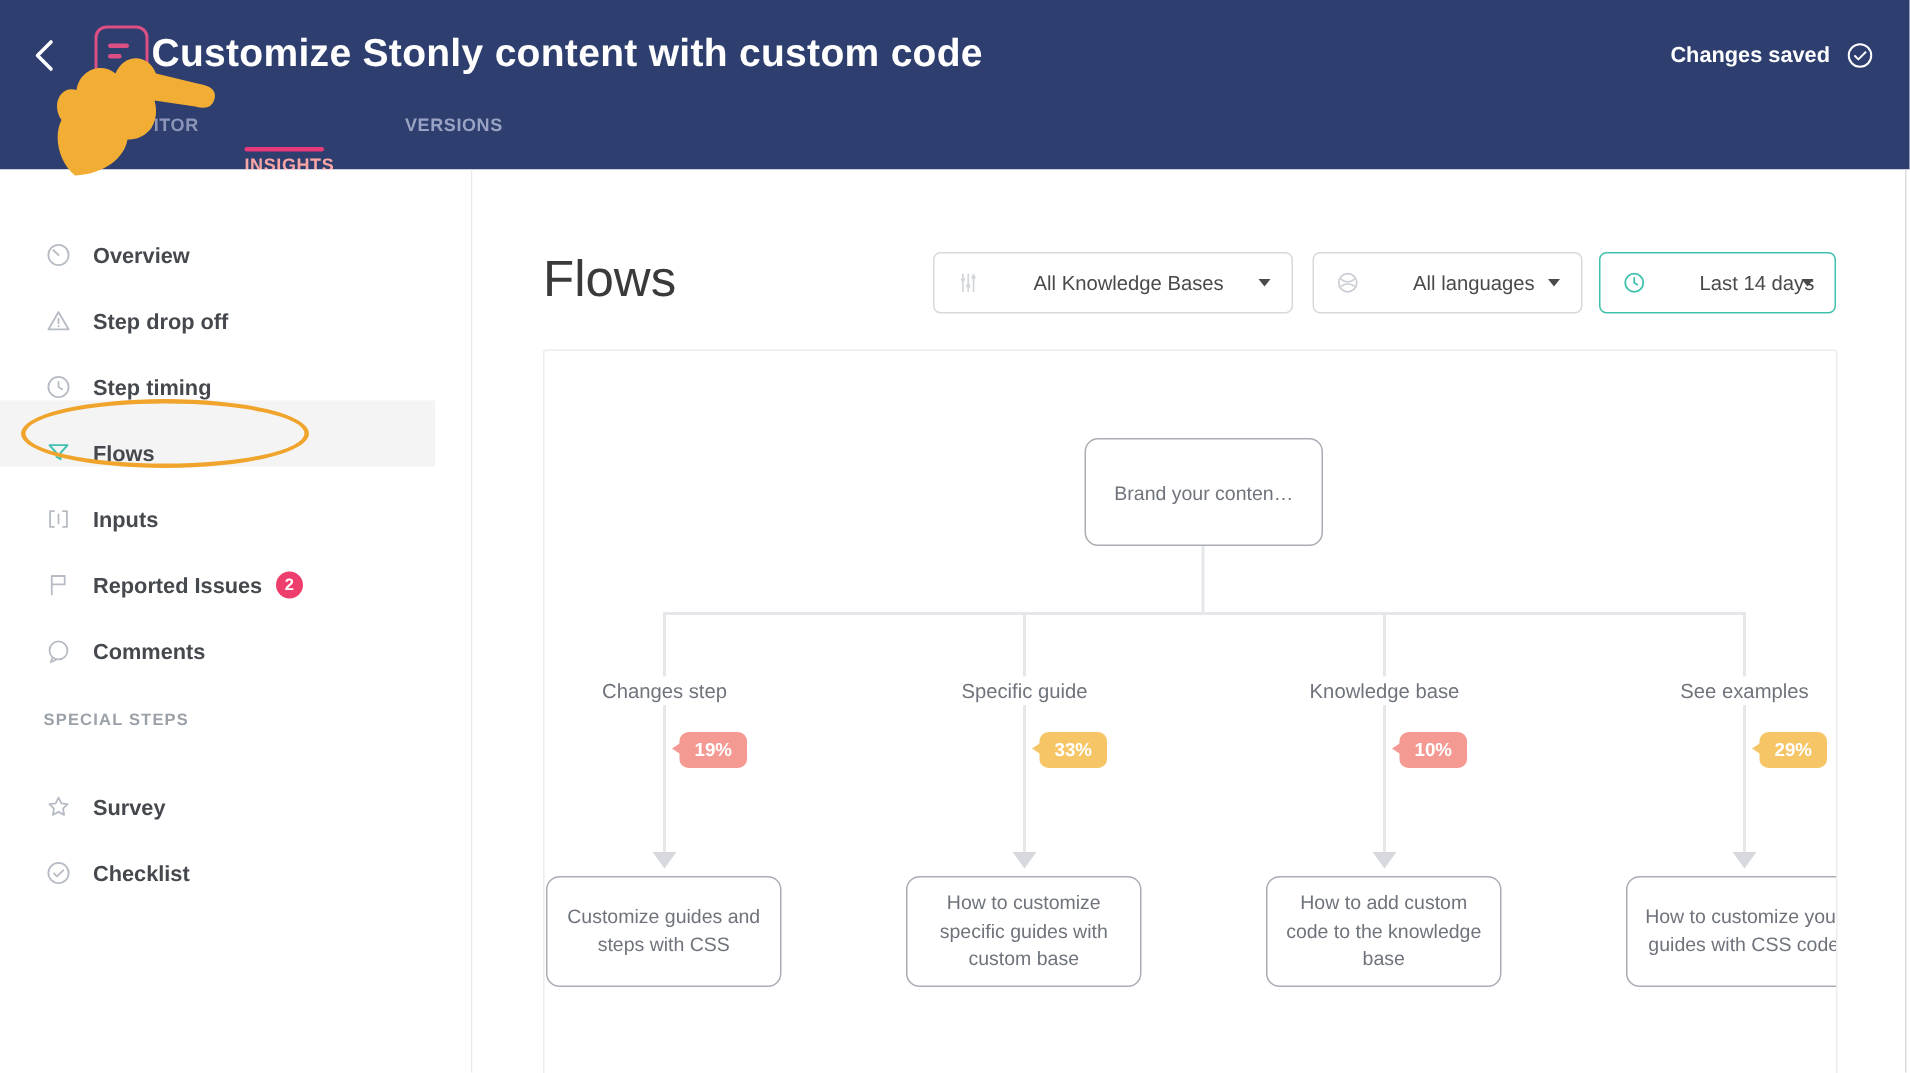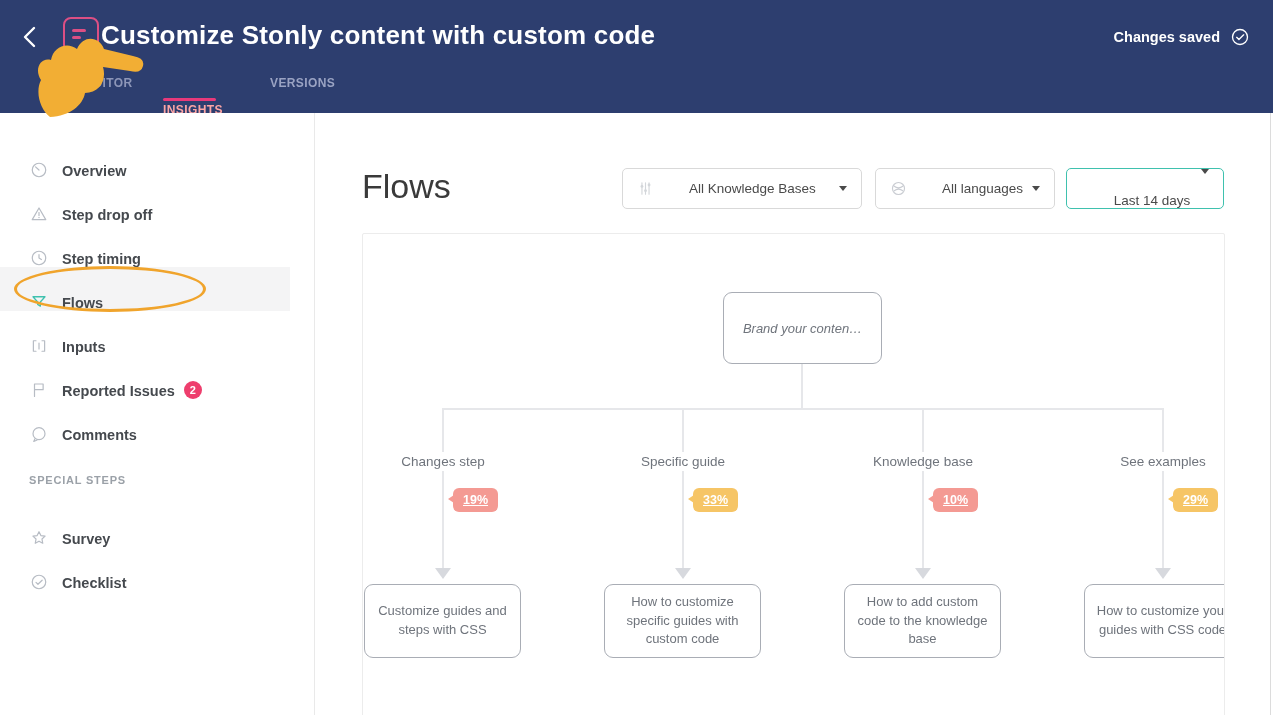--- a/index.html
+++ b/index.html
@@ -44,36 +44,36 @@
   .main { position:absolute; left:315px; top:113px; width:958px; height:602px; background:#fff; }
   .page-title { position:absolute; left:47px; top:54px; font-size:34px; font-weight:400; color:#3a3a3a; }
   .filter { position:absolute; top:55px; height:41px; border:1px solid #d9d9d9; border-radius:5px;
     background:#fff; display:flex; align-items:center; padding-left:14px; cursor:pointer;gap:24px; }
   .filter .ic { width:17px; height:17px; margin-right:11px; }
   .filter .lbl { font-size:13.5px; color:#4a4a4a; }
   .filter .caret { position:absolute; right:14px; width:0; height:0;
     border-left:4.5px solid transparent; border-right:4.5px solid transparent; border-top:5px solid #4a4a4a; }
   .f-kb  { left:307px; width:240px; }
   .f-lang{ left:560px; width:180px; }
-  .f-days{ left:751px; width:158px; border:1.5px solid #3fc1ae;flex-direction:column; }
+  .f-days{ left:751px; width:158px; border:1.5px solid #3fc1ae; }
 
   
   .panel { position:absolute; left:47px; top:120px; width:863px; height:520px;
     border:1px solid #ececec; border-radius:2px; background:#fff; overflow:hidden; }
   .root-node { position:absolute; left:360px; top:58px; width:159px; height:72px;
     border:1px solid #a9adb5; border-radius:9px; background:#fff; display:flex;
-    align-items:center; justify-content:center; font-size:13px; color:#6f747c; cursor:pointer; z-index:2;font-style:italic; }
+    align-items:center; justify-content:center; font-size:13px; color:#6f747c; cursor:pointer; z-index:2; }
   .root-conn { position:absolute; left:438px; top:130px; width:2px; height:44px; background:#e6e7ea; }
   .h-line { position:absolute; left:80px; top:174px; width:721px; height:2px; background:#e6e7ea; }
   .fcol { position:absolute; top:174px; width:240px; height:256px; }
   .fcol .v-line { position:absolute; left:119px; top:0; width:2px; height:168px; background:#e6e7ea; }
   .fcol .blbl { position:absolute; left:0; top:44px; width:240px; text-align:center; z-index:2; }
   .fcol .blbl span { background:#fff; padding:2px 7px; font-size:13.5px; color:#6f747c; }
   .badge { position:absolute; left:130px; top:80px; height:22px; border-radius:6px;
-    padding:12px 10px; display:flex; align-items:center; color:#fff; font-size:12.5px; font-weight:700; z-index:2;text-decoration:underline; }
+    padding:12px 10px; display:flex; align-items:center; color:#fff; font-size:12.5px; font-weight:700; z-index:2; }
   .badge::before { content:""; position:absolute; left:-5px; top:7px; width:0; height:0;
     border-top:4px solid transparent; border-bottom:4px solid transparent; }
   .badge.salmon { background:#f49a93; }
   .badge.salmon::before { border-right:6px solid #f49a93; }
   .badge.yellow { background:#f6c566; }
   .badge.yellow::before { border-right:6px solid #f6c566; }
   .arrow-head { position:absolute; left:112px; top:160px; width:0; height:0;
     border-left:8px solid transparent; border-right:8px solid transparent; border-top:11px solid #d7d9de; }
   .leaf-box { position:absolute; left:41px; top:176px; width:157px; height:74px;
     border:1px solid #a9adb5; border-radius:9px; background:#fff; display:flex;
@@ -250,21 +250,21 @@
       <div class="badge salmon">19%</div>
       <div class="arrow-head"></div>
       <div class="leaf-box">Customize guides and steps with CSS</div>
     </div>
 
     <div class="fcol c1">
       <div class="v-line"></div>
       <div class="blbl"><span>Specific guide</span></div>
       <div class="badge yellow">33%</div>
       <div class="arrow-head"></div>
-      <div class="leaf-box">How to customize specific guides with custom code</div>
+      <div class="leaf-box">How to customize specific guides with custom base</div>
     </div>
 
     <div class="fcol c2">
       <div class="v-line"></div>
       <div class="blbl"><span>Knowledge base</span></div>
       <div class="badge salmon">10%</div>
       <div class="arrow-head"></div>
       <div class="leaf-box">How to add custom code to the knowledge base</div>
     </div>
 

